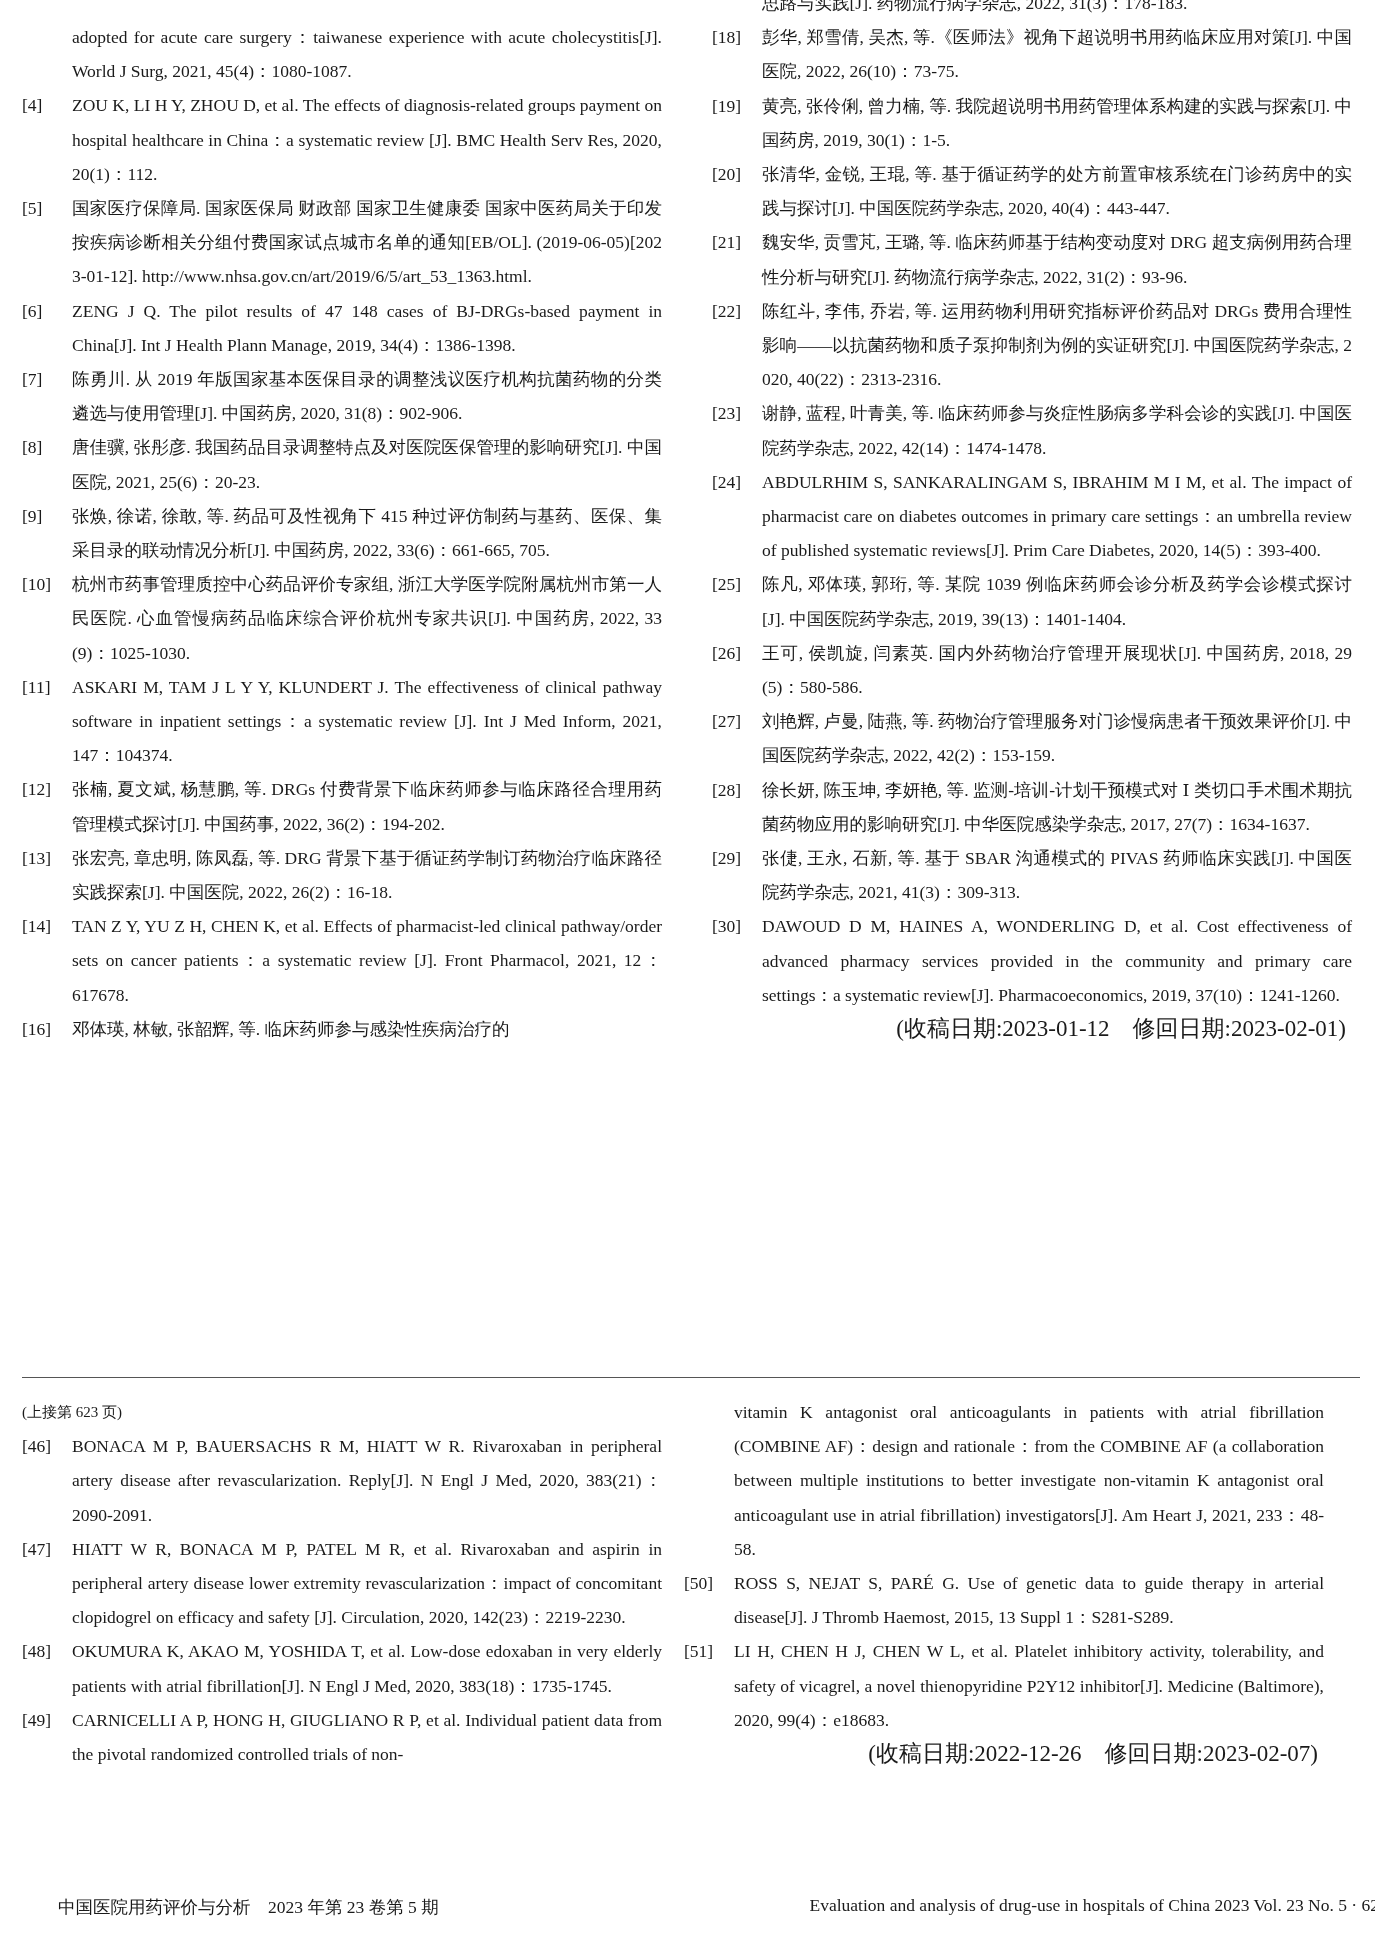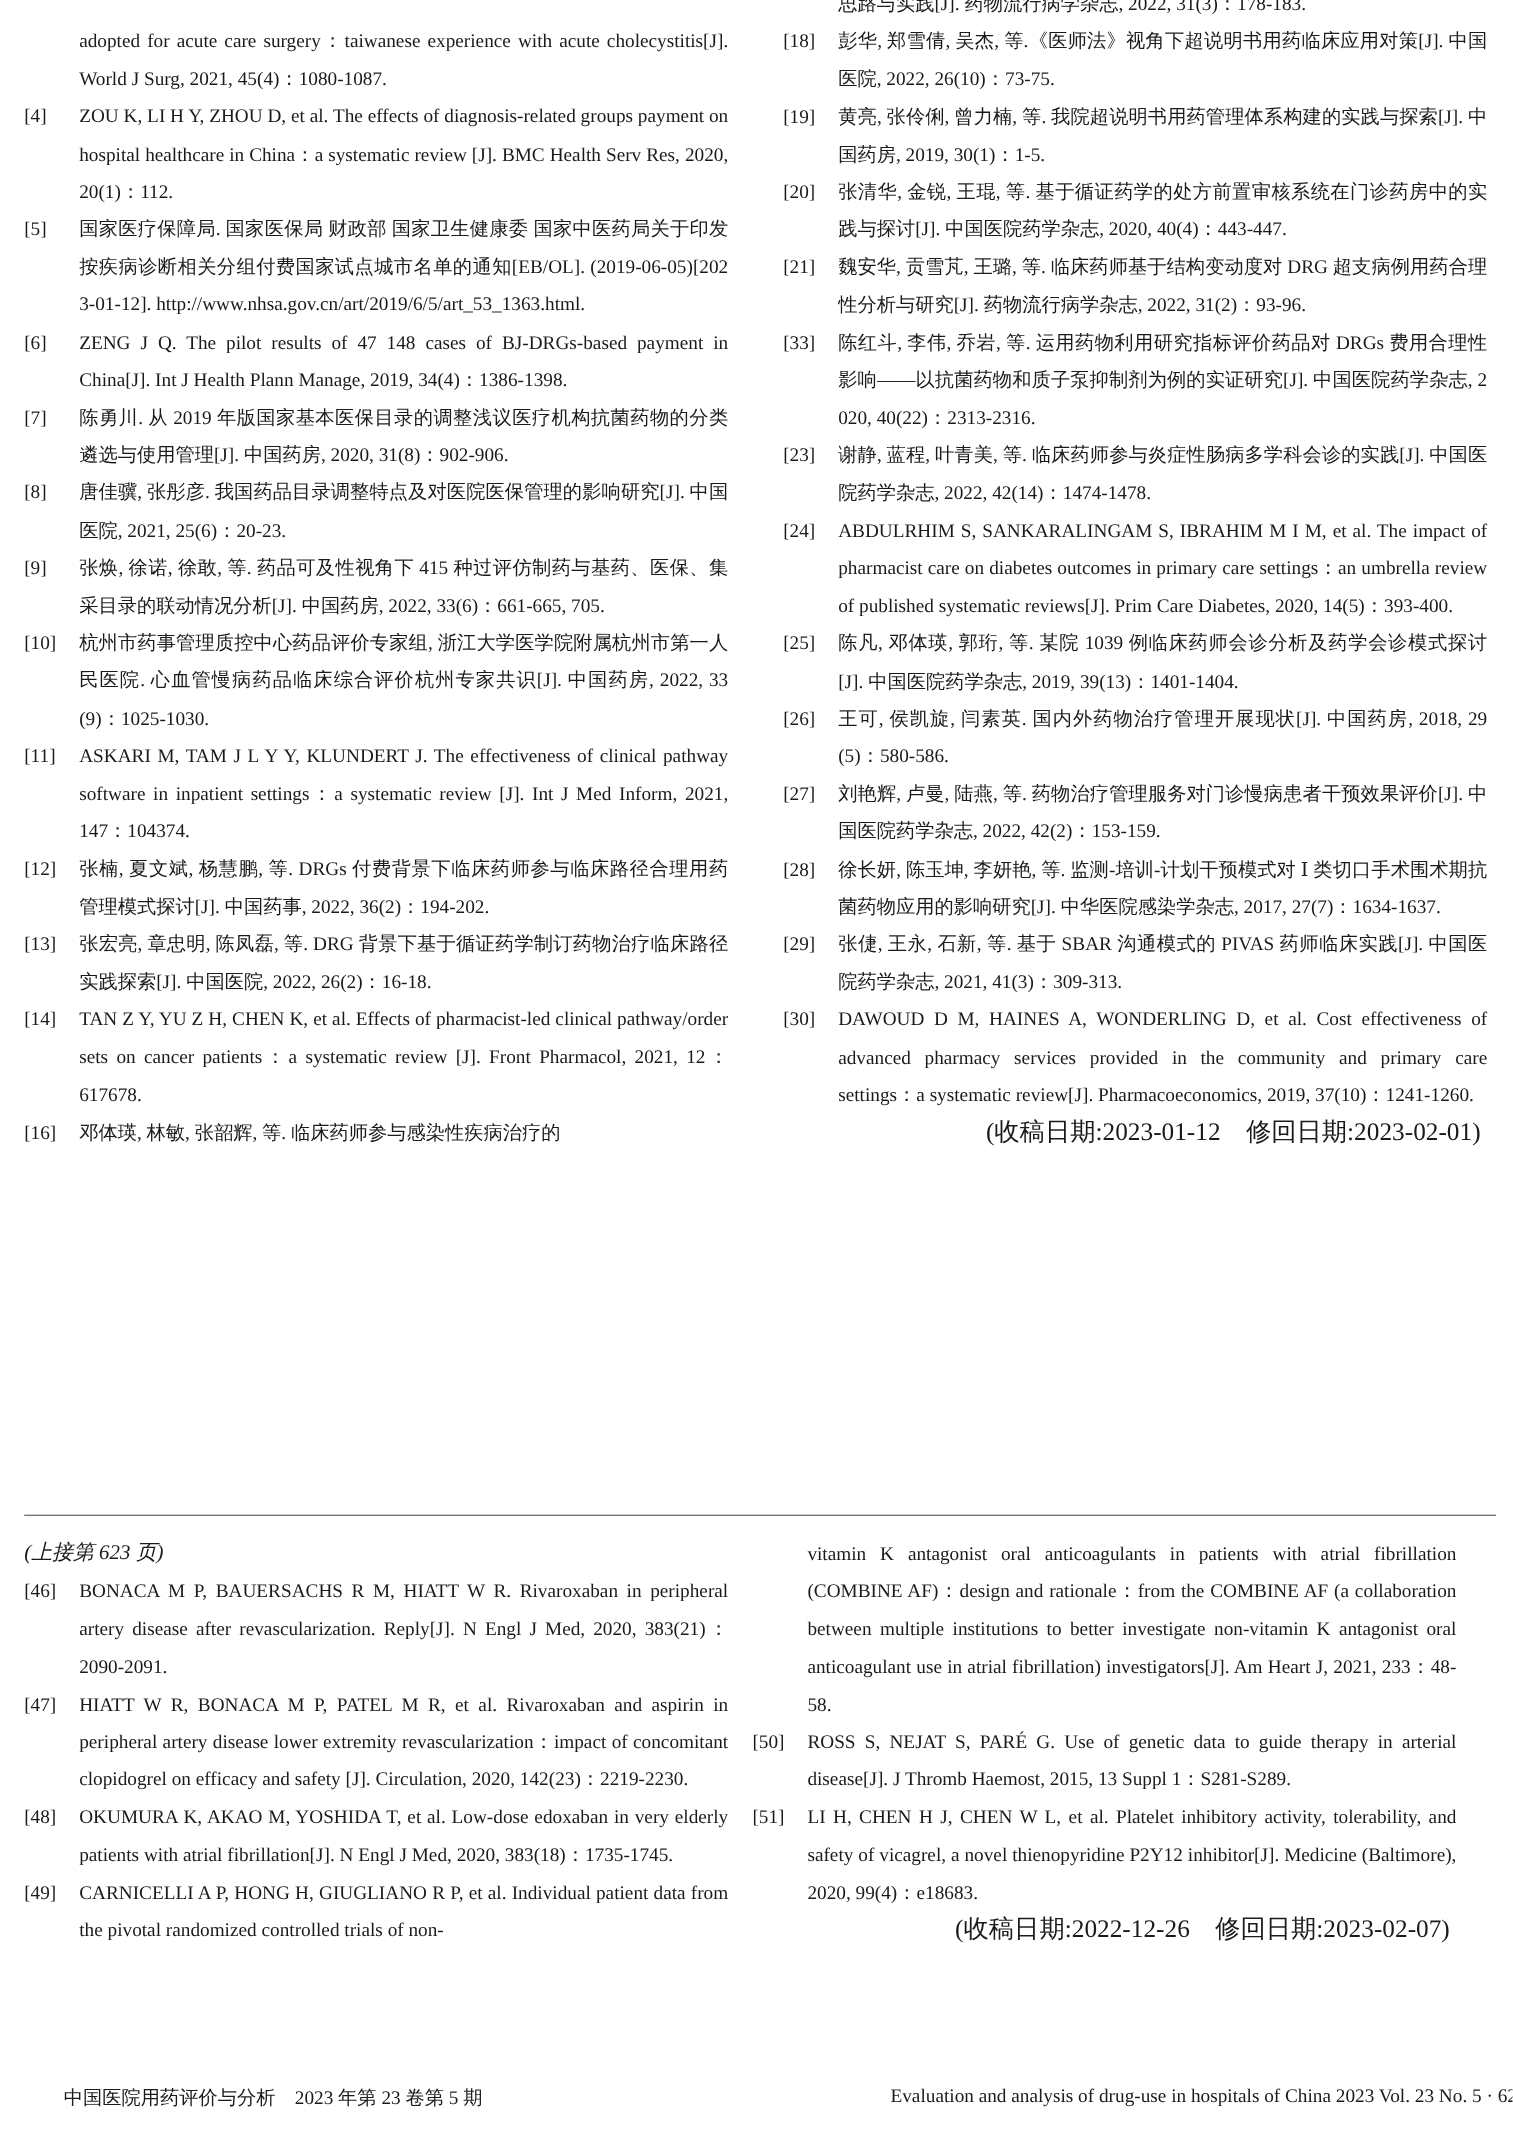--- a/index.html
+++ b/index.html
@@ -24,21 +24,21 @@
     }
     .ref .txt {
       flex: 1 1 auto; text-align: justify; text-align-last: left;
       word-break: break-all;
     }
     .ref .txt.en { word-break: normal; overflow-wrap: anywhere; }
     .cont { padding-left: 50px; }
     .received {
       text-align: right; font-size: 23px; line-height: 34.2px; padding-right: 6px;
     }
-    .note { font-size: 19px; line-height: 34.2px; font-style: italic; }
+    .note { font-size: 15px; line-height: 34.2px; }
     .rule {
       position: absolute; left: 22px; width: 1338px; top: 1377px; height: 0;
       border-top: 1.5px solid #555;
     }
     .footer {
       position: absolute; top: 1895px; left: 22px; width: 1340px;
       font-size: 17.5px; display: flex; justify-content: space-between; margin-left: 36px;
     }
   </style>
 </head>
@@ -112,21 +112,21 @@
     </div>
   <div class="ref">
       <span class="num">[20]</span>
       <span class="txt">张清华, 金锐, 王琨, 等. 基于循证药学的处方前置审核系统在门诊药房中的实践与探讨[J]. 中国医院药学杂志, 2020, 40(4)：443-447.</span>
     </div>
   <div class="ref">
       <span class="num">[21]</span>
       <span class="txt">魏安华, 贡雪芃, 王璐, 等. 临床药师基于结构变动度对 DRG 超支病例用药合理性分析与研究[J]. 药物流行病学杂志, 2022, 31(2)：93-96.</span>
     </div>
   <div class="ref">
-      <span class="num">[33]</span>
+      <span class="num">[22]</span>
       <span class="txt">陈红斗, 李伟, 乔岩, 等. 运用药物利用研究指标评价药品对 DRGs 费用合理性影响——以抗菌药物和质子泵抑制剂为例的实证研究[J]. 中国医院药学杂志, 2020, 40(22)：2313-2316.</span>
     </div>
   <div class="ref">
       <span class="num">[23]</span>
       <span class="txt">谢静, 蓝程, 叶青美, 等. 临床药师参与炎症性肠病多学科会诊的实践[J]. 中国医院药学杂志, 2022, 42(14)：1474-1478.</span>
     </div>
   <div class="ref">
       <span class="num">[24]</span>
       <span class="txt en">ABDULRHIM S, SANKARALINGAM S, IBRAHIM M I M, et al. The impact of pharmacist care on diabetes outcomes in primary care settings：an umbrella review of published systematic reviews[J]. Prim Care Diabetes, 2020, 14(5)：393-400.</span>
     </div>

